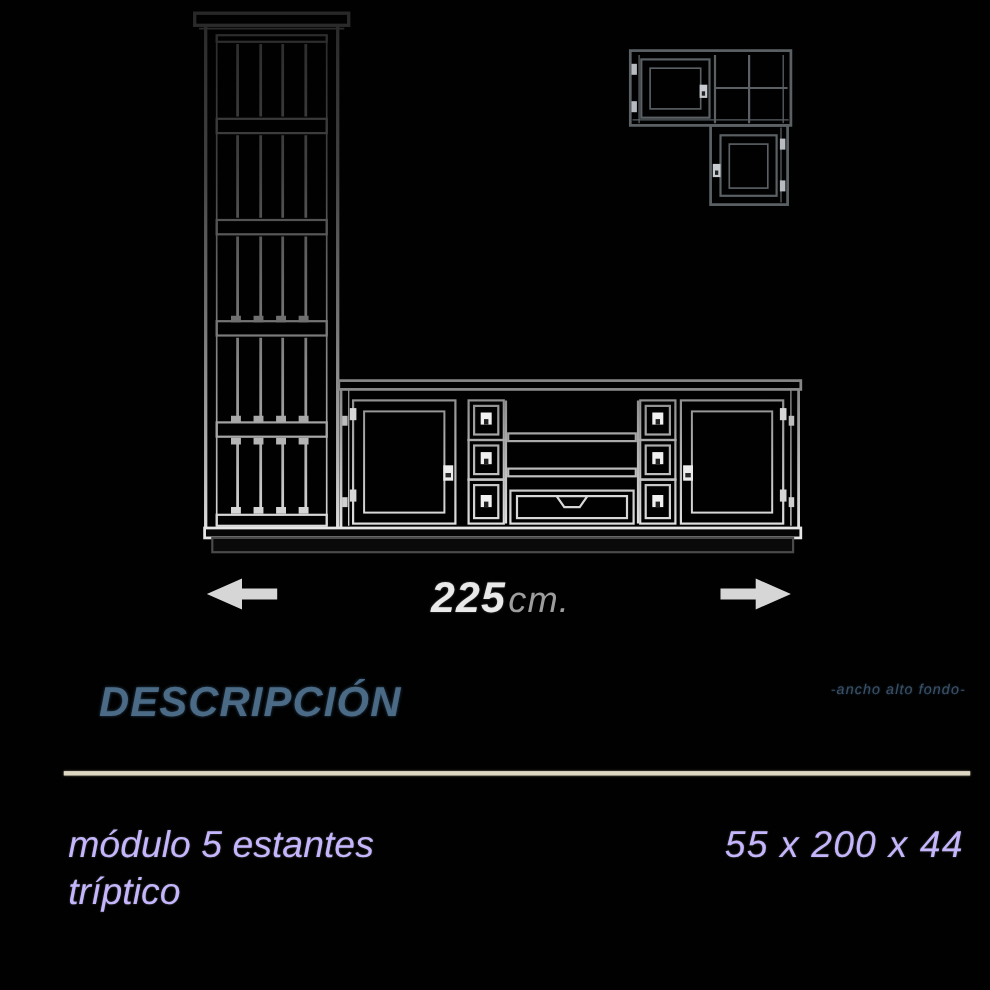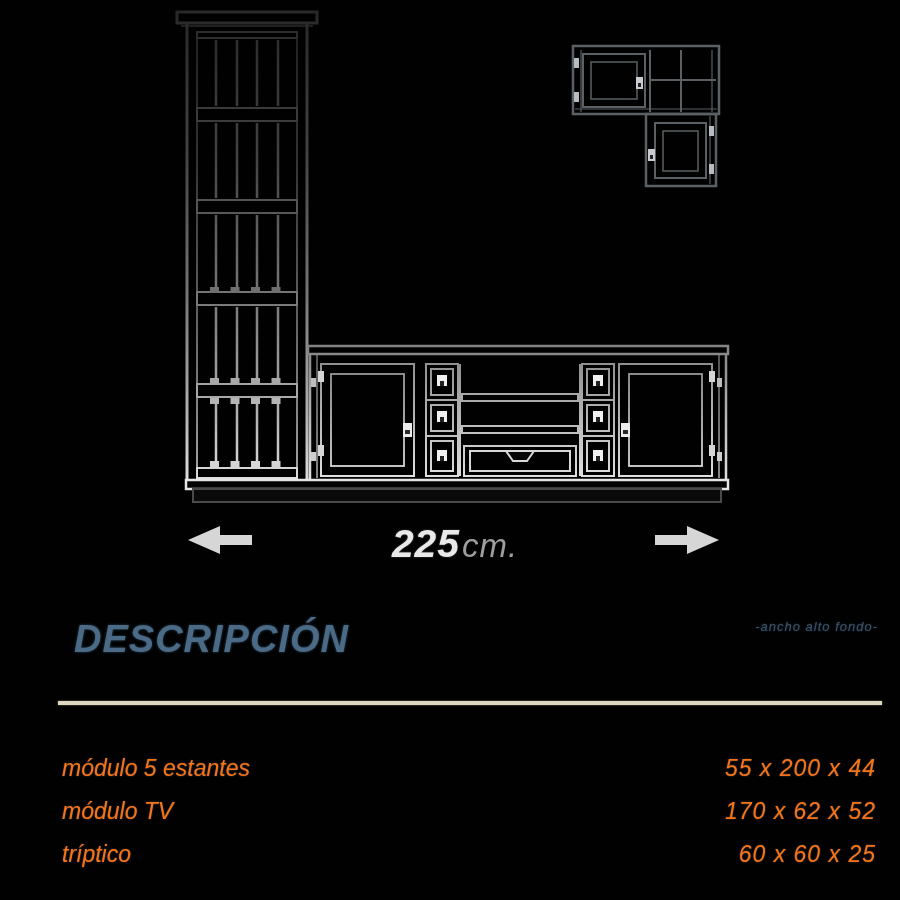--- a/index.html
+++ b/index.html
@@ -10,41 +10,41 @@
   .stage svg{position:absolute;top:0;left:0;}
   
   .dim-label{
     position:absolute;top:522px;left:0;width:910px;text-align:center;
     font-style:italic;letter-spacing:1px;
   }
   .dim-label .val{font-size:39px;font-weight:700;color:#e9e9e9;text-shadow:0 0 2px rgba(255,255,255,.35);}
   .dim-label .unit{font-size:33px;font-weight:400;color:#9d9d9d;margin-left:2px;}
   
   .spec-header{
-    position:absolute;top:618px;left:60px;right:22px;
+    position:absolute;top:618px;left:76px;right:22px;
     display:flex;justify-content:space-between;align-items:flex-start;
     font-style:italic;font-weight:700;font-size:38px;letter-spacing:1px;
     color:#4a6a85;text-shadow:0 0 3px rgba(80,125,165,.55);
   }
   .spec-header .col-desc{padding-left:14px;}
   .spec-header .col-med{text-align:right;}
   .spec-header .sub{
     font-size:13px;font-weight:400;letter-spacing:1px;color:#3c5168;
     margin-top:1px;text-shadow:0 0 2px rgba(80,125,165,.5);
   }
   .divider{
     position:absolute;top:701px;left:58px;right:18px;height:4px;
     background:#ded7c4;box-shadow:0 0 2px rgba(230,220,195,.6);
   }
   
   .spec-rows{position:absolute;top:747px;left:62px;right:24px;}
   .spec-rows .row{
     display:flex;justify-content:space-between;
-    font-style:italic;font-size:23px;line-height:43px;
-    color:#f97316;text-shadow:0 0 2px rgba(255,255,255,.3);
+    font-style:italic;font-size:34px;line-height:43px;
+    color:#c4b5fd;text-shadow:0 0 2px rgba(255,255,255,.3);
   }
   .spec-rows .size{letter-spacing:1px;text-align:right;}
 </style>
 </head>
 <body>
 
 <div class="stage">
 
   <svg width="900" height="580" viewBox="0 0 900 580">
     <defs>
@@ -193,22 +193,17 @@
   </div>
 
   <div class="divider"></div>
 
   <div class="spec-rows">
     <div class="row">
       <span class="name">módulo 5 estantes</span>
       <span class="size">55 x 200 x 44</span>
     </div>
     <div class="row">
-      <span class="name">módulo TV</span>
-      <span class="size">170 x 62 x 52</span>
-    </div>
-    <div class="row">
       <span class="name">tríptico</span>
-      <span class="size">60 x 60 x 25</span>
     </div>
   </div>
 
 </div>
 
 </body></html>

